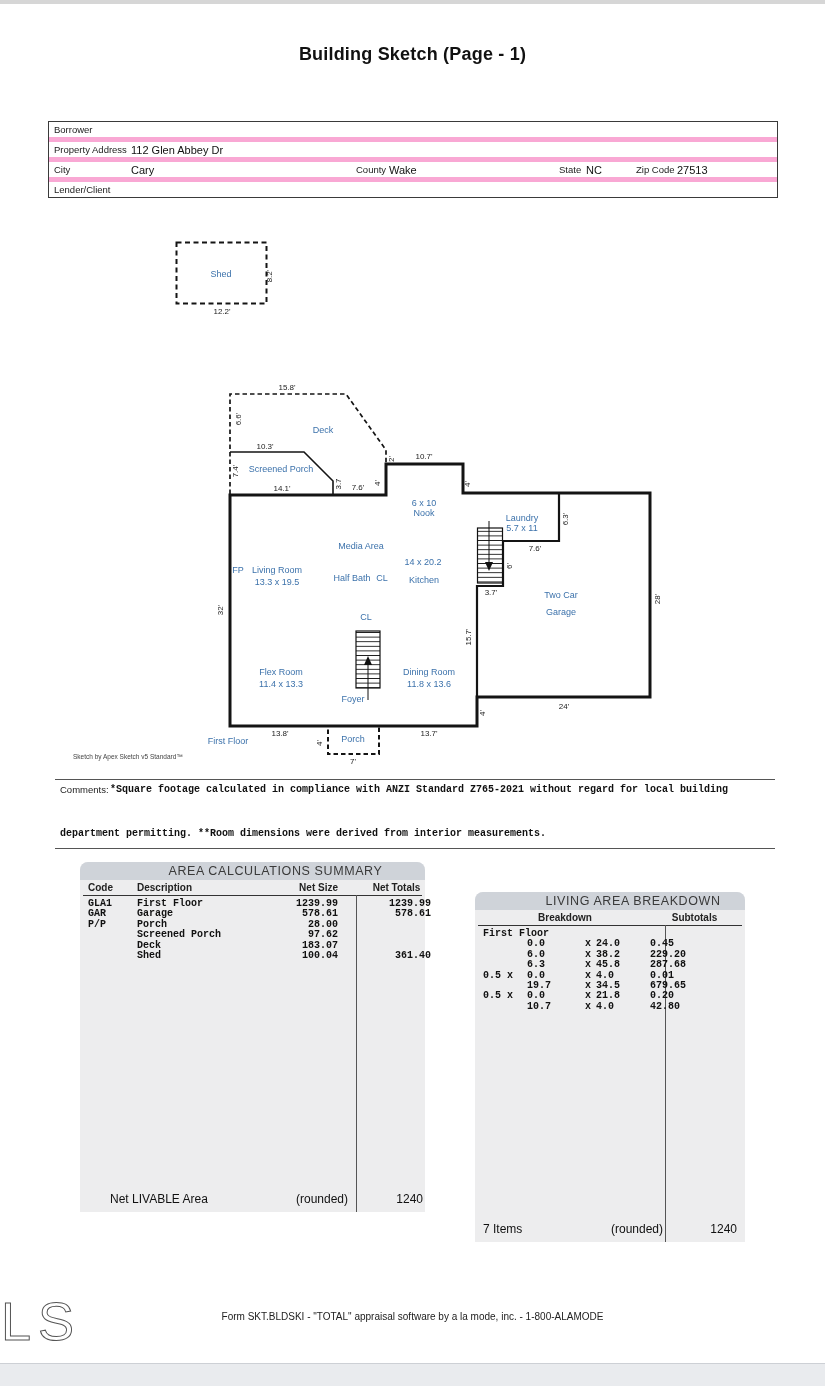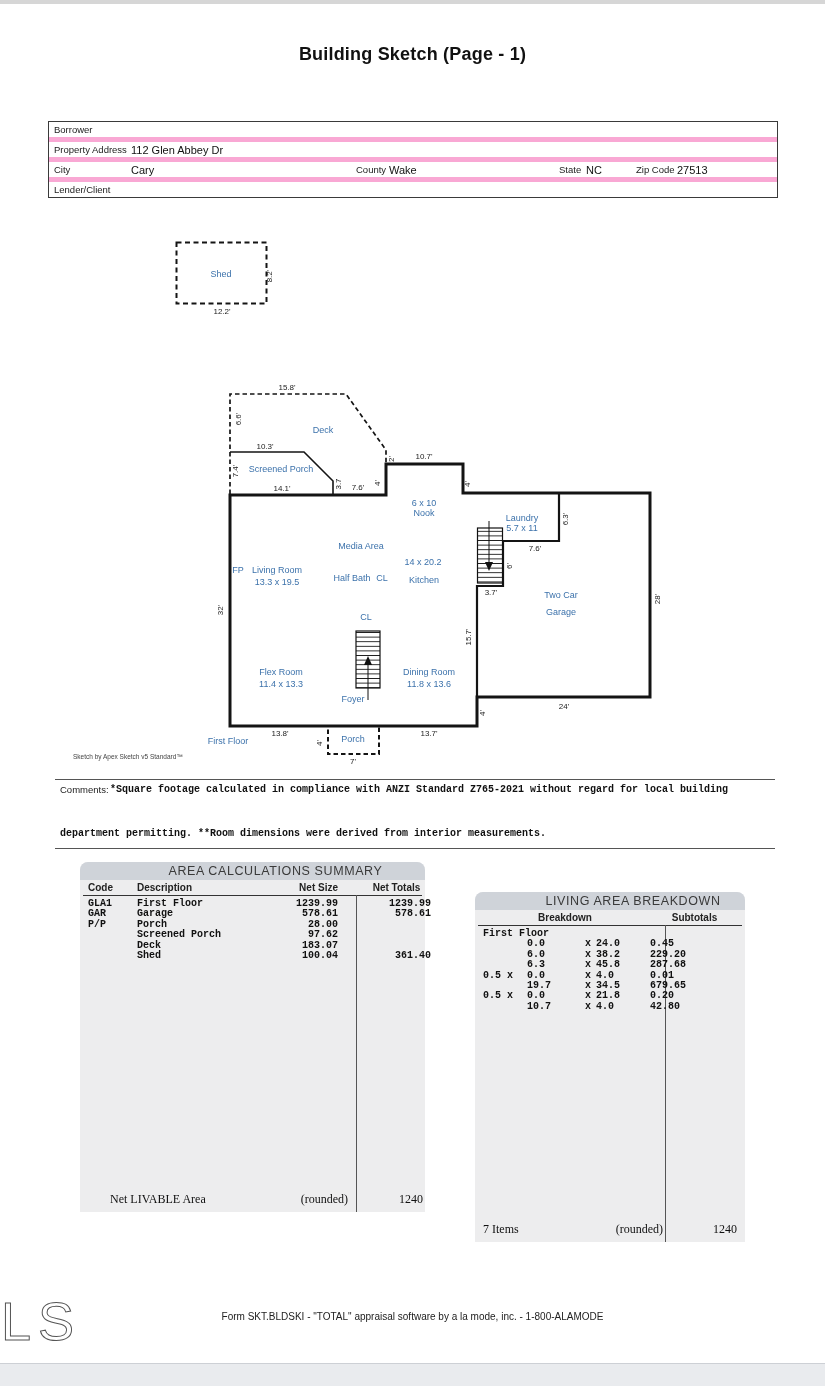--- a/index.html
+++ b/index.html
@@ -41,21 +41,21 @@
   .vdivider{position:absolute;top:33px;bottom:0;width:1px;background:#555;}
   .mono{font-family:"Liberation Mono","DejaVu Sans Mono",monospace;font-weight:bold;font-size:10px;color:#111;}
   #acs-rows{position:absolute;left:8px;top:37px;width:335px;}
   .acs-row{display:grid;grid-template-columns:49px 131px 70px 23px 70px;line-height:10.4px;}
   .acs-row .ns,.acs-row .nt{text-align:right;}
   #lab-rows{position:absolute;left:8px;top:37px;width:254px;}
   .lab-group{line-height:10.4px;}
   .lab-row{display:grid;grid-template-columns:44px 53px 16px 54px 87px;line-height:10.4px;}
   .lab-row .f,.lab-row .a,.lab-row .b,.lab-row .s{text-align:left;}
   .lab-row .x{text-align:center;}
-  .totrow{position:absolute;top:330px;left:0;right:0;height:16px;font-size:12px;color:#111;font-family:Liberation Serif, serif;}
+  .totrow{position:absolute;top:330px;left:0;right:0;height:16px;font-size:12px;color:#111;}
   .totrow span{position:absolute;}
   
   #footer-form-line{left:0;top:1311px;width:825px;text-align:center;font-size:10px;color:#222;}
   #logo-svg{left:-8px;top:1286px;}
 </style>
 </head>
 <body>
 
 <div class="abs" id="top-strip"></div>
 

